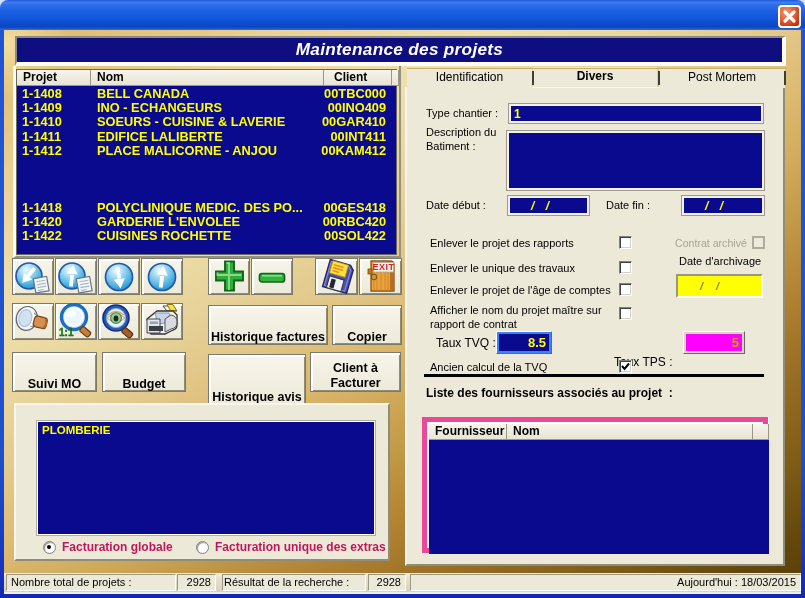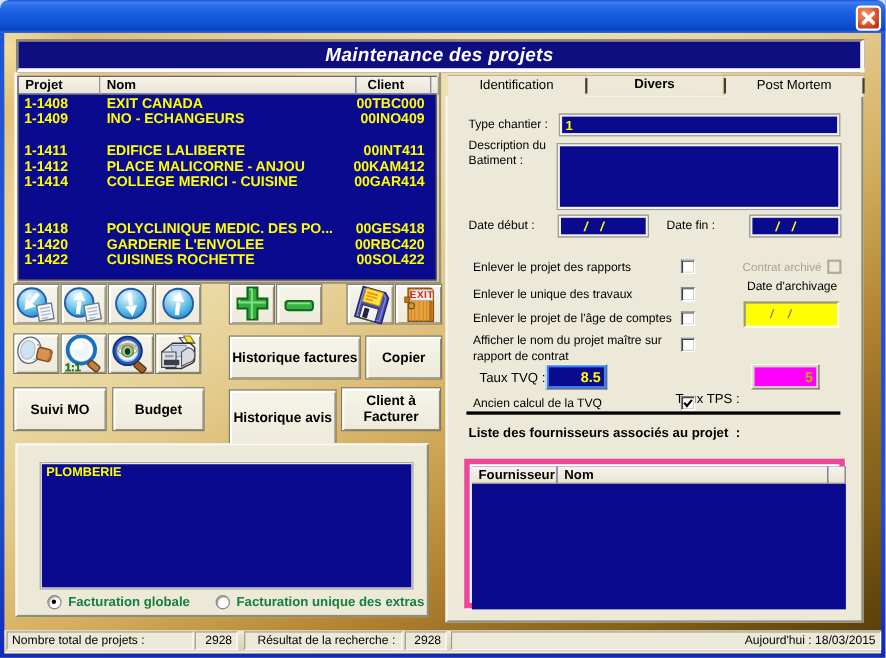--- a/index.html
+++ b/index.html
@@ -26,31 +26,31 @@
  border-right:1px solid #9a9786;border-bottom:1px solid #9a9786;
  color:#000;font-weight:bold;font-size:12px;line-height:15px;padding-left:6px}
 .row{position:absolute;left:0;width:379px;height:14.2px;color:#FFFF00;font-weight:bold;font-size:12.8px;line-height:14.2px;white-space:nowrap}
 .row .c1{position:absolute;left:5px}
 .row .c2{position:absolute;left:80px}
 .row .c3{position:absolute;left:300px;width:69px;text-align:right}
 .row.sel{background:#EDEDE8;color:#000}
 
 .btn{position:absolute;background:linear-gradient(180deg,#F7F5EA,#EDEADA);border:1px solid #7B796C;
  box-shadow:inset 1px 1px 0 #fff,inset 2px 2px 0 #fff,inset -1px -1px 0 #8f8d7a;
- color:#000;font-weight:bold;font-size:12.5px;display:flex;align-items:center;justify-content:center;text-align:center;white-space:nowrap}
+ color:#000;font-weight:bold;font-size:12.5px;display:flex;align-items:flex-end;justify-content:center;text-align:center;white-space:nowrap}
 
 #notepanel{left:14px;top:403px;width:376px;height:158px;background:#ECE9D8;
  border-top:2px solid #F8F6EE;border-left:2px solid #F8F6EE;border-bottom:2px solid #8f8d7a;border-right:2px solid #8f8d7a}
 #notelbl{left:38px;top:423px;font-size:12px;color:#4d7c0f}
 #notearea{left:37px;top:421px;width:338px;height:114px;background:#0A0A8E;border:1px solid #fff;outline:1px solid #b0ae9e}
 #notetext{position:absolute;left:4px;top:2px;color:#FFFF00;font-weight:bold;font-size:11.5px}
 .radio{position:absolute;width:13px;height:13px;border-radius:50%;background:#fff;
  border:1px solid #808080;box-shadow:inset 1px 1px 1px #9a9786}
 .rdot{position:absolute;left:3px;top:3px;width:4px;height:4px;border-radius:50%;background:#000}
-.rlbl{position:absolute;font-weight:bold;font-size:12px;color:#15803d}
+.rlbl{position:absolute;font-weight:bold;font-size:12px;color:#be185d}
 
 #statusbar{left:4px;top:573px;width:797px;height:19px;background:linear-gradient(180deg,#F2EEE0 0%,#E6E0CC 30%,#D9D2B8 100%)}
 .sp{position:absolute;top:574px;height:17px;background:#ECE9D8;border:1px solid #9a9786;border-bottom-color:#fff;border-right-color:#fff;
  font-size:11px;color:#000;line-height:15px;padding:0 4px}
 
 #tabpage{left:405px;top:87px;width:380px;height:479px;background:#ECE9D8;
  border-top:1px solid #F8F6EE;border-left:2px solid #F8F6EE;border-bottom:2px solid #8f8d7a;border-right:2px solid #8f8d7a}
 .tab{position:absolute;top:68px;height:20px;background:#ECE9D8;font-size:12px;color:#000;text-align:center;line-height:19px}
 .lbl{position:absolute;font-size:11px;color:#000;line-height:13.5px}
 .navy{background:#0A0A8E;border:2px solid #F4F2E8;outline:1px solid #9c9a8c}
@@ -69,42 +69,42 @@
 <div id="banner" class="abs">Maintenance des projets</div>
 
 <div id="listpanel" class="abs"></div>
 <div id="grid" class="abs">
  <div class="hdr" style="left:0;width:74px">Projet</div>
  <div class="hdr" style="left:74px;width:233px">Nom</div>
  <div class="hdr" style="left:307px;width:68px;padding-left:10px">Client</div>
  <div class="hdr" style="left:375px;width:6px"></div>
  <div class="row" style="top:17px">
       <span class="c1">1-1408</span>
-      <span class="c2">EXIT CANADA</span>
+      <span class="c2">BELL CANADA</span>
       <span class="c3">00TBC000</span>
     </div>
  <div class="row" style="top:31.2px">
       <span class="c1">1-1409</span>
       <span class="c2">INO - ECHANGEURS</span>
       <span class="c3">00INO409</span>
     </div>
+ <div class="row" style="top:45.4px">
+      <span class="c1">1-1410</span>
+      <span class="c2">SOEURS - CUISINE &amp; LAVERIE</span>
+      <span class="c3">00GAR410</span>
+    </div>
  <div class="row" style="top:59.6px">
       <span class="c1">1-1411</span>
       <span class="c2">EDIFICE LALIBERTE</span>
       <span class="c3">00INT411</span>
     </div>
  <div class="row" style="top:73.8px">
       <span class="c1">1-1412</span>
       <span class="c2">PLACE MALICORNE - ANJOU</span>
       <span class="c3">00KAM412</span>
-    </div>
- <div class="row" style="top:88px">
-      <span class="c1">1-1414</span>
-      <span class="c2">COLLEGE MERICI - CUISINE</span>
-      <span class="c3">00GAR414</span>
     </div>
  <div class="row" style="top:130.6px">
       <span class="c1">1-1418</span>
       <span class="c2">POLYCLINIQUE MEDIC. DES PO...</span>
       <span class="c3">00GES418</span>
     </div>
  <div class="row" style="top:144.8px">
       <span class="c1">1-1420</span>
       <span class="c2">GARDERIE L'ENVOLEE</span>
       <span class="c3">00RBC420</span>
@@ -263,21 +263,21 @@
     <div class="rdot"></div>
   </div>
 <div class="rlbl abs" style="left:62px;top:540px">Facturation globale</div>
 <div class="radio abs" style="left:196px;top:541px"></div>
 <div class="rlbl abs" style="left:215px;top:540px">Facturation unique des extras</div>
 
 <div id="statusbar" class="abs"></div>
 <div class="abs" style="left:4px;top:592px;width:797px;height:2px;background:#F2F0E6"></div>
 <div class="sp" style="left:6px;width:170px">Nombre total de projets :</div>
 <div class="sp" style="left:177px;width:39px;text-align:right">2928</div>
-<div class="sp" style="left:222px;width:144px;padding-left:11px">Résultat de la recherche :</div>
+<div class="sp" style="left:222px;width:144px;padding-left:1px">Résultat de la recherche :</div>
 <div class="sp" style="left:368px;width:38px;text-align:right">2928</div>
 <div class="sp" style="left:410px;width:391px;text-align:right">Aujourd'hui : 18/03/2015</div>
 
 <div id="tabpage" class="abs"></div>
 <div class="tab" style="left:407px;width:125px">Identification</div>
 <div class="tab" style="left:533px;width:124px;font-weight:bold;top:67px;height:20px">Divers</div>
 <div class="tab" style="left:659px;width:126px">Post Mortem</div>
 <div class="abs" style="left:407px;top:67.5px;width:379px;height:1.5px;background:#CCAC6E"></div>
 <div class="abs" style="left:531.5px;top:71px;width:2px;height:14px;background:#3E3E38"></div>
 <div class="abs" style="left:657.5px;top:71px;width:2px;height:14px;background:#3E3E38"></div>

